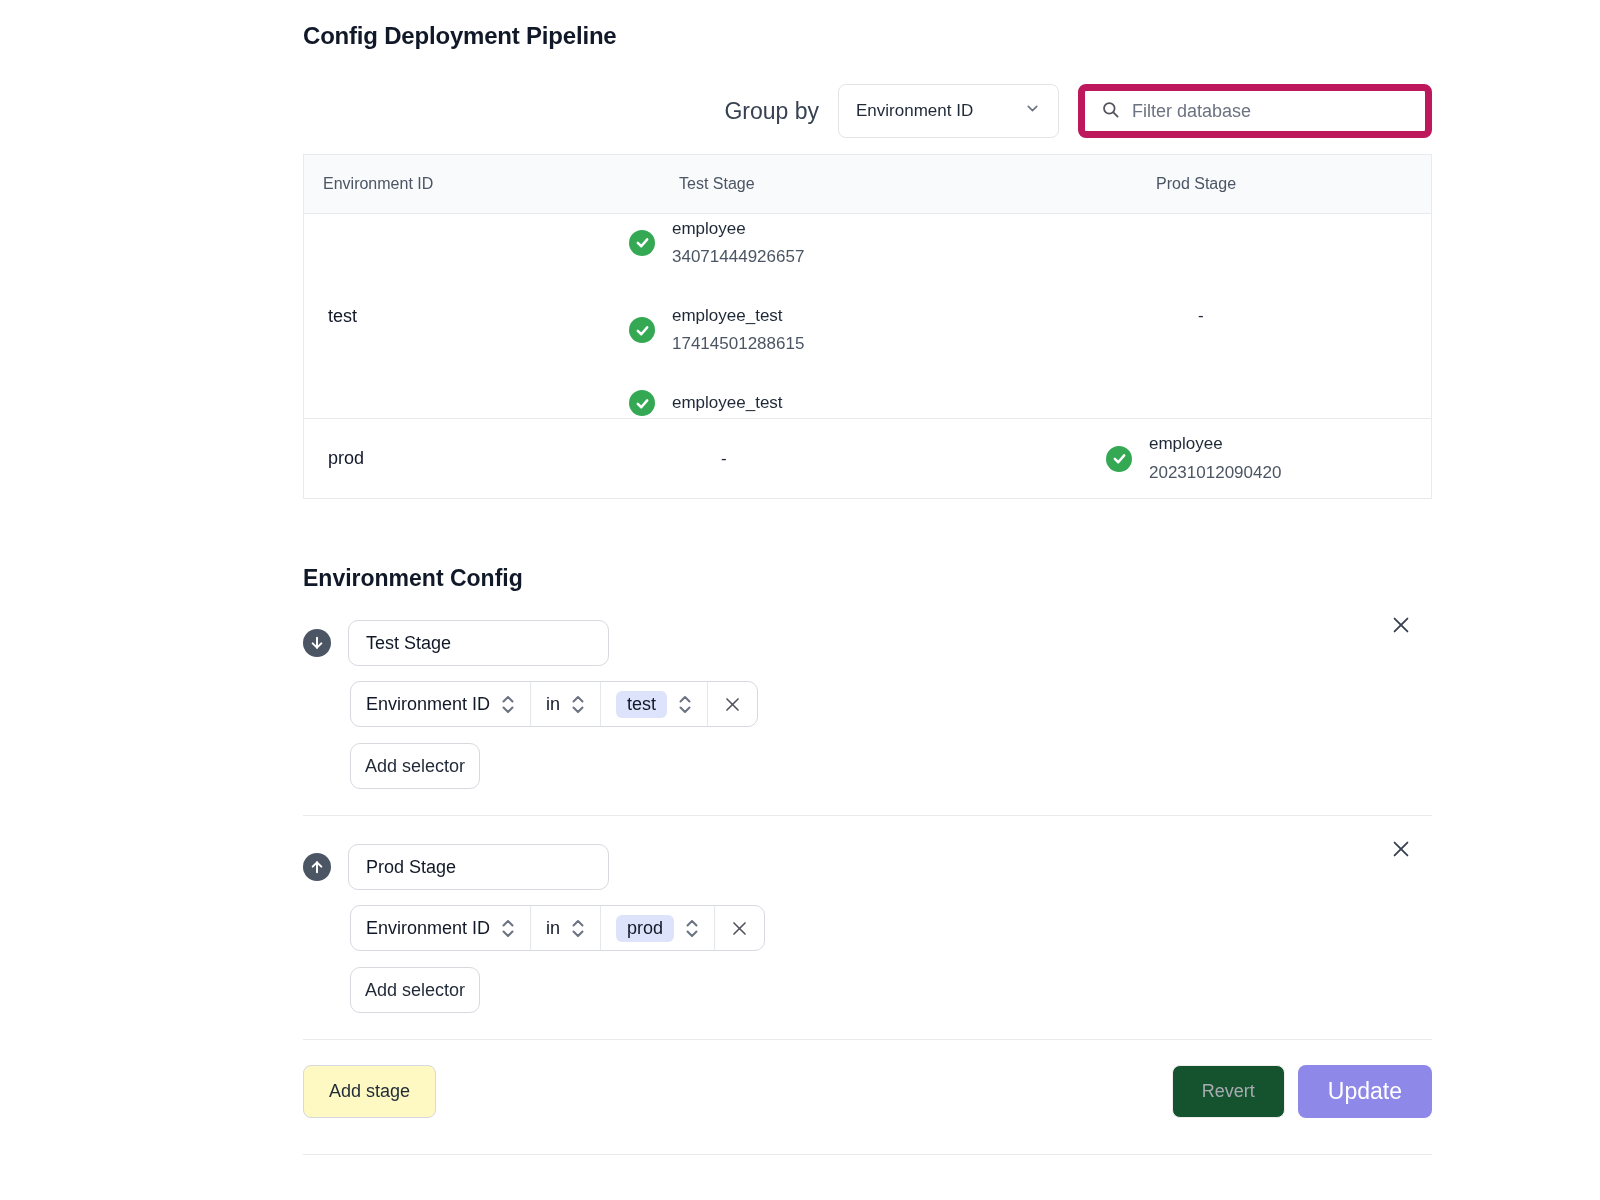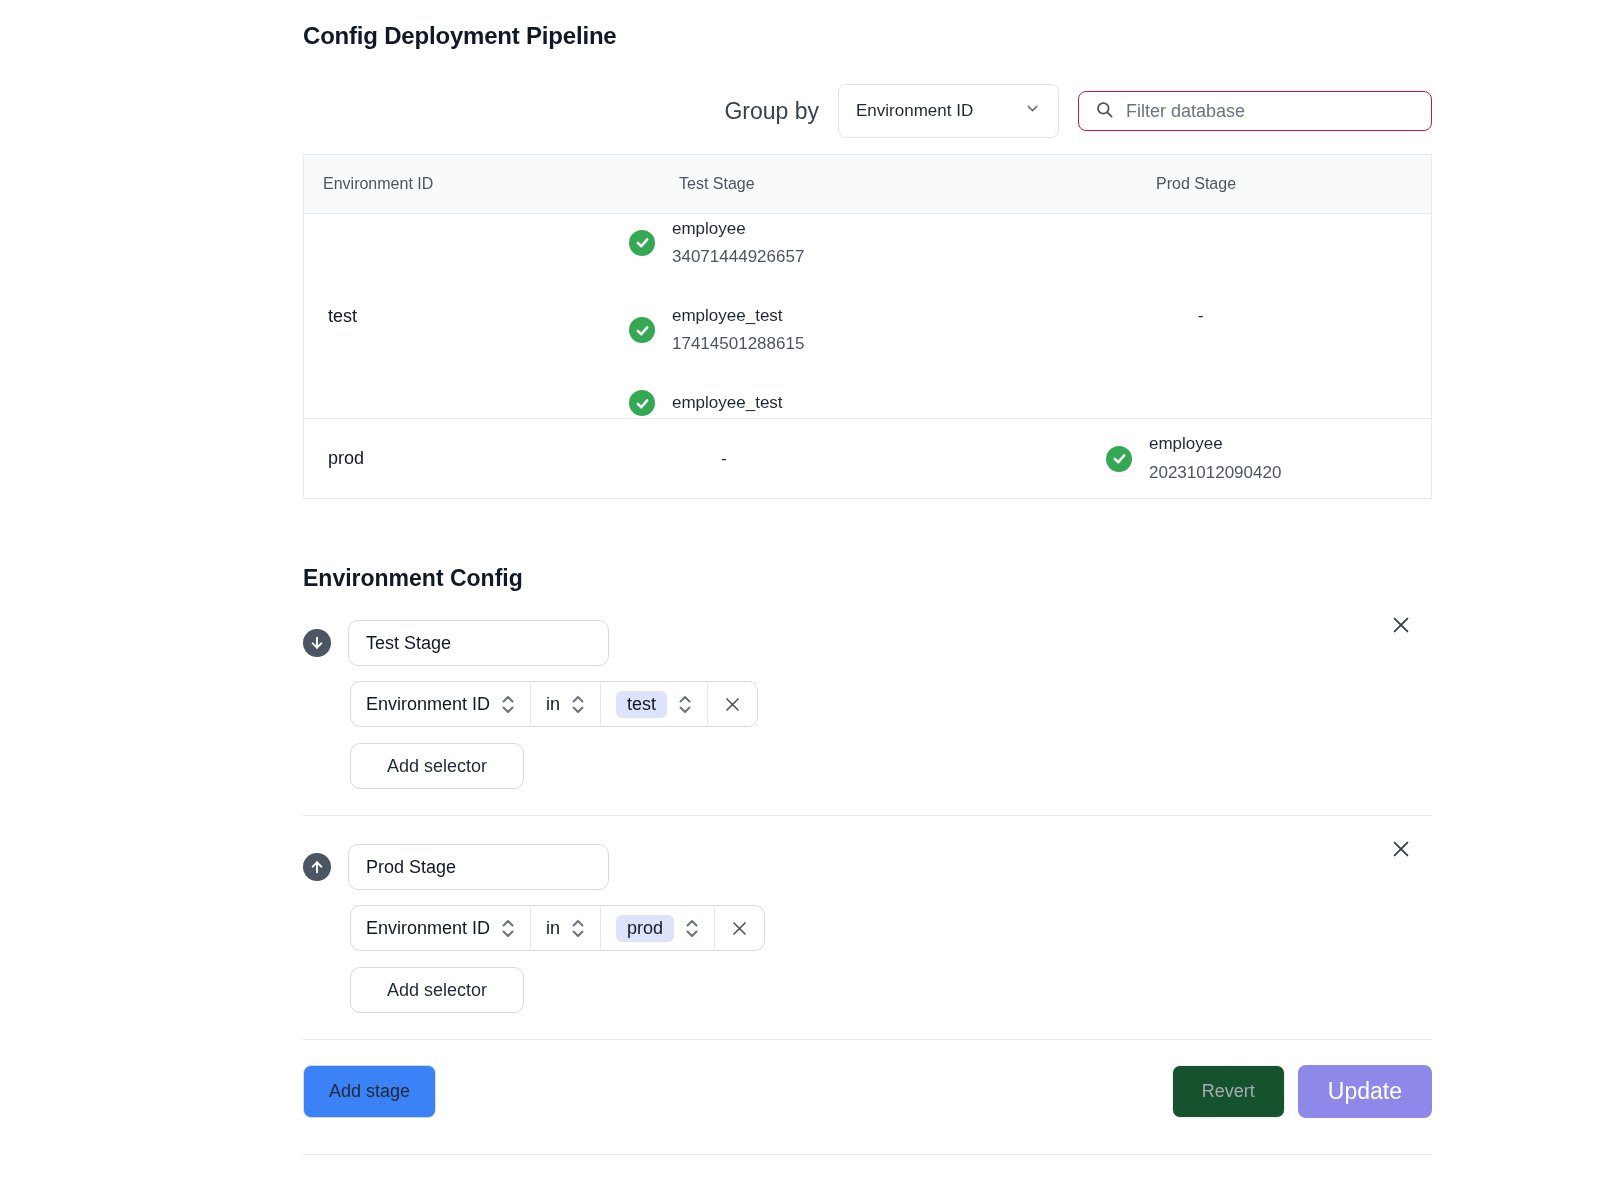--- a/index.html
+++ b/index.html
@@ -34,22 +34,22 @@
     width: 221px; height: 54px;
     border: 1px solid #e2e4e8;
     border-radius: 8px;
     display: flex; align-items: center; justify-content: space-between;
     padding: 0 17px;
     font-size: 17px; color: #1f2937;
     background: #fff;
     cursor: pointer;
   }
   .search-box {
-    width: 354px; height: 40px;
-    border: 1px solid #be185d;
+    width: 354px; height: 54px;
+    border: 7px solid #be185d;
     border-radius: 8px;
     display: flex; align-items: center;
     padding: 0 16px;
     gap: 12px;
     background: #fff;
   }
   .search-box input {
     border: none; outline: none;
     font-size: 18px; color: #1f2937;
     font-family: "Liberation Sans", sans-serif;
@@ -143,40 +143,40 @@
   }
   .selector-seg:last-child { border-right: none; }
   .value-tag {
     background: #dde3fb;
     border-radius: 6px;
     padding: 3px 11px;
     font-size: 18px; color: #111827;
   }
   .add-selector-btn {
     margin-left: 47px; margin-top: 16px;
-    height: 46px; padding: 0 36px;
+    height: 46px; padding: 0 14px;
     border: 1px solid #d6d9de;
     border-radius: 10px;
     background: #fff;
     font-size: 18px; color: #1f2937;
     font-family: "Liberation Sans", sans-serif;
     cursor: pointer;
     display: inline-block;
   }
   .config-footer {
     border-top: 1px solid #e8eaed;
     margin-top: 0;
     padding: 25px 0 36px 0;
     display: flex; justify-content: space-between; align-items: center;
   }
   .add-stage-btn {
     height: 53px; padding: 0 25px;
     border: 1px solid #d6d9de;
     border-radius: 8px;
-    background: #3b82f6;
+    background: #fef9c3;
     font-size: 18px; color: #1f2937;
     font-family: "Liberation Sans", sans-serif;
     cursor: pointer;
   }
   .footer-right { display: flex; gap: 13px; }
   .revert-btn {
     height: 53px; padding: 10px 29px;
     border: 1px solid #ededee;
     border-radius: 8px;
     background: #14532d;

